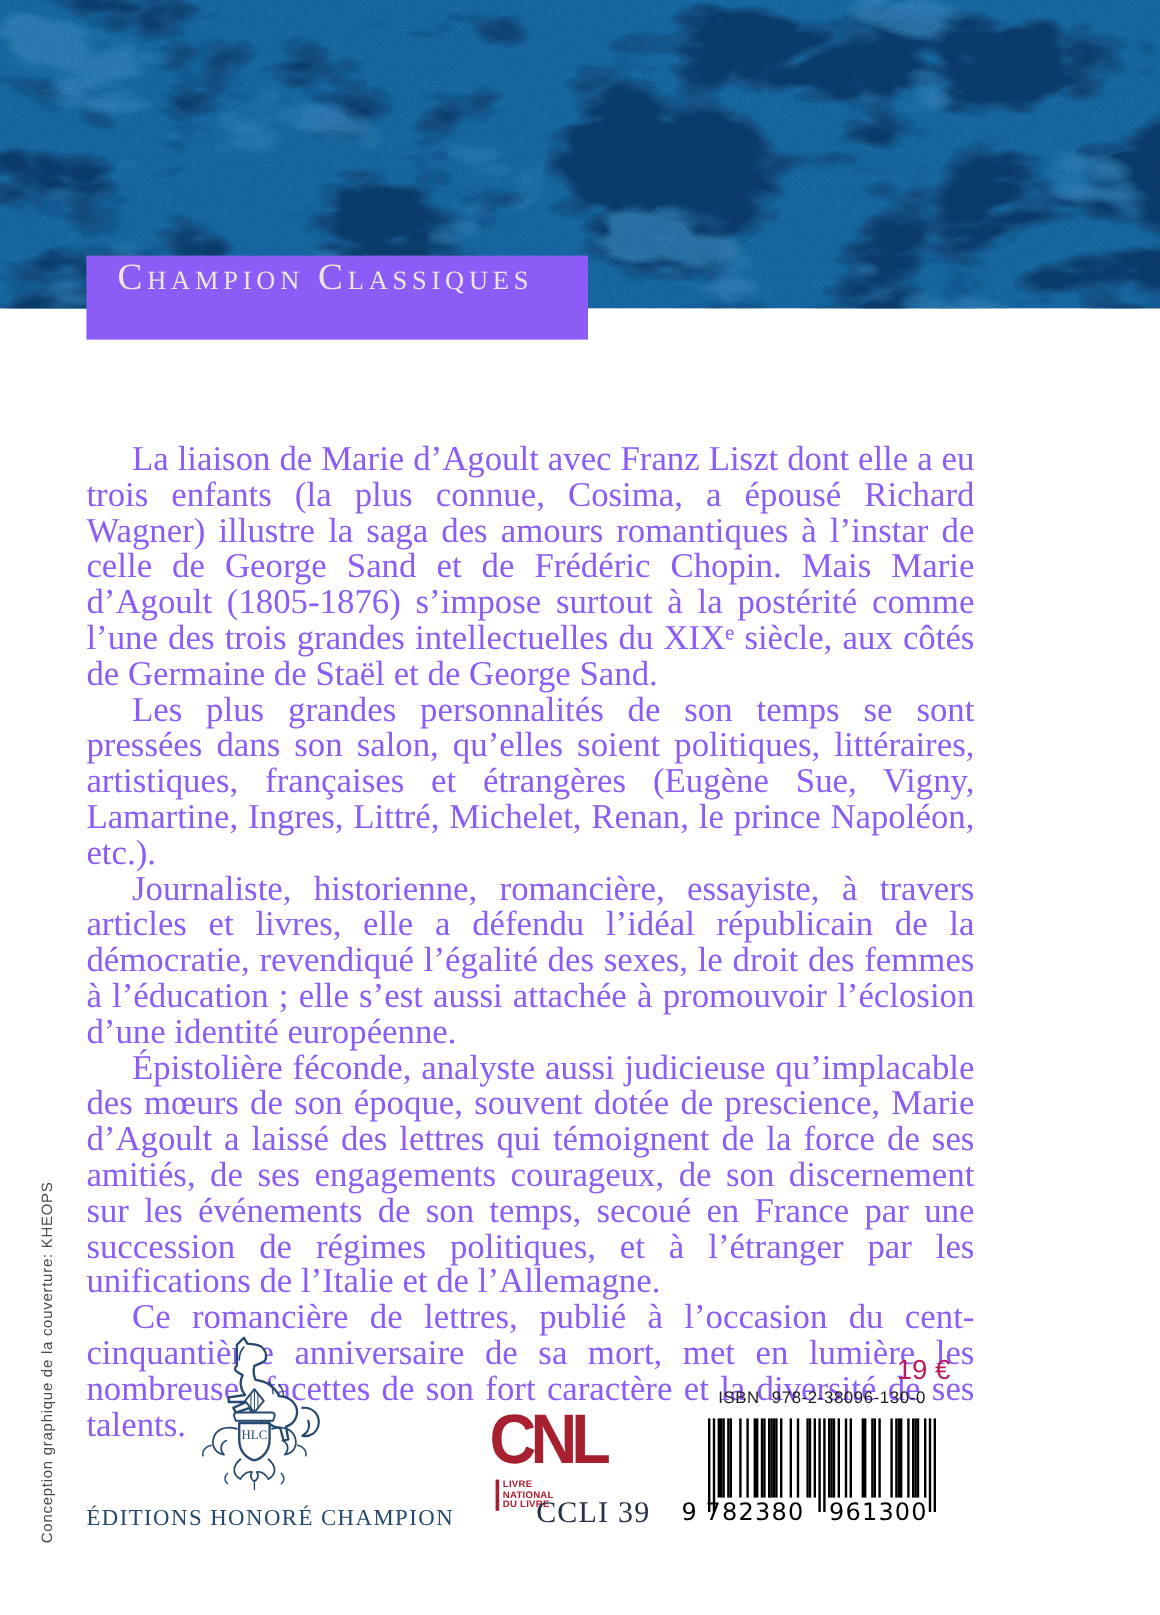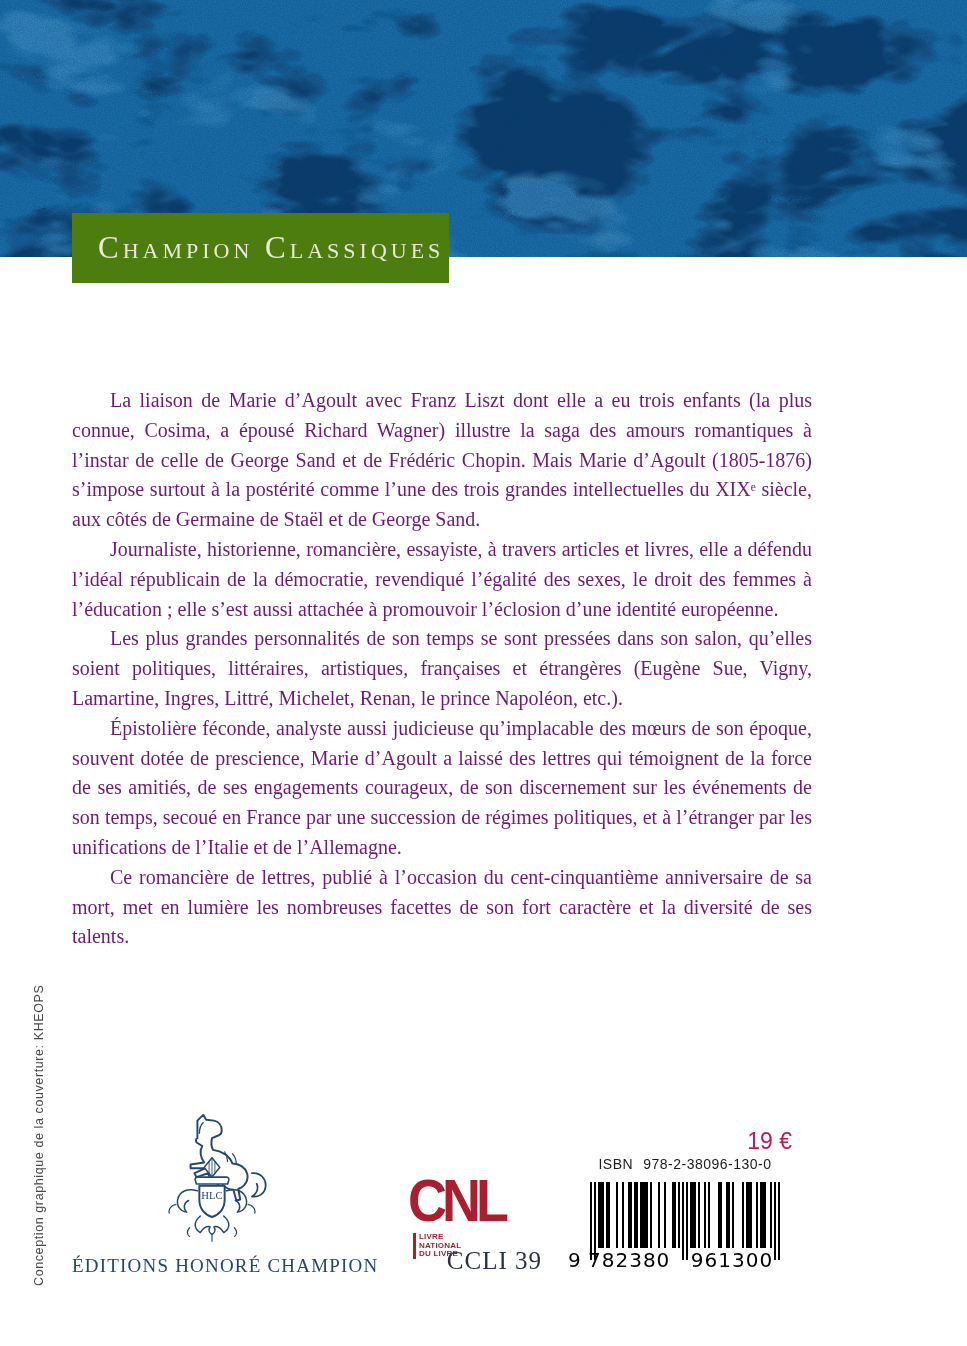--- a/index.html
+++ b/index.html
@@ -4,28 +4,28 @@
 <style>
   html,body{margin:0;padding:0;}
   body{width:967px;height:1346px;background:#ffffff;position:relative;overflow:hidden;
        font-family:"Liberation Serif","DejaVu Serif",serif;}
   .page{position:absolute;inset:0;}
 
   
   .marble{position:absolute;left:0;top:0;width:967px;height:257px;display:block;}
 
   
-  .banner{position:absolute;left:72px;top:213px;width:377px;height:70px;background:#4d7c0f;
-          display:flex;align-items:center;box-sizing:border-box;padding-left:26px;}
+  .banner{position:absolute;left:72px;top:213px;width:418px;height:70px;background:#8b5cf6;
+          display:flex;box-sizing:border-box;padding-left:26px;}
   .banner-label{font-variant:small-caps;font-size:31px;letter-spacing:4px;color:#ebe8da;
                 font-family:"Liberation Serif",serif;white-space:nowrap;}
 
   
   .body-text{position:absolute;left:72px;top:369px;width:740px;text-align:justify;
-             font-size:20px;line-height:29.8px;color:#701a75;margin-top:17px;}
+             font-size:29px;line-height:29.8px;color:#8b5cf6;}
   .body-text p{margin:0;text-indent:38px;}
 
   
   .credit{position:absolute;left:32px;top:1286px;transform:rotate(-90deg);transform-origin:0 0;
           font-family:"Liberation Sans",sans-serif;font-size:12.5px;color:#4a4a4a;
           letter-spacing:0.6px;white-space:nowrap;}
 
   
   .publisher{position:absolute;left:72px;top:1112px;width:280px;text-align:center;}
   .logo-svg{width:146px;height:138px;display:block;margin:0 auto;}
@@ -91,22 +91,22 @@
     <rect width="967" height="257" filter="url(#veinsLight)" opacity="0.8"></rect>
     <rect width="967" height="257" filter="url(#grain)"></rect>
   </svg>
 
   <div class="banner">
     <span class="banner-label">Champion Classiques</span>
   </div>
 
   <div class="body-text">
       <p>La liaison de Marie d’Agoult avec Franz Liszt dont elle a eu trois enfants (la plus connue, Cosima, a épousé Richard Wagner) illustre la saga des amours romantiques à l’instar de celle de George Sand et de Frédéric Chopin. Mais Marie d’Agoult (1805-1876) s’impose surtout à la postérité comme l’une des trois grandes intellectuelles du XIXᵉ siècle, aux côtés de Germaine de Staël et de George Sand.</p>
+      <p>Les plus grandes personnalités de son temps se sont pressées dans son salon, qu’elles soient politiques, littéraires, artistiques, françaises et étrangères (Eugène Sue, Vigny, Lamartine, Ingres, Littré, Michelet, Renan, le prince Napoléon, etc.).</p>
       <p>Journaliste, historienne, romancière, essayiste, à travers articles et livres, elle a défendu l’idéal républicain de la démocratie, revendiqué l’égalité des sexes, le droit des femmes à l’éducation ; elle s’est aussi attachée à promouvoir l’éclosion d’une identité européenne.</p>
-      <p>Les plus grandes personnalités de son temps se sont pressées dans son salon, qu’elles soient politiques, littéraires, artistiques, françaises et étrangères (Eugène Sue, Vigny, Lamartine, Ingres, Littré, Michelet, Renan, le prince Napoléon, etc.).</p>
       <p>Épistolière féconde, analyste aussi judicieuse qu’implacable des mœurs de son époque, souvent dotée de prescience, Marie d’Agoult a laissé des lettres qui témoignent de la force de ses amitiés, de ses engagements courageux, de son discernement sur les événements de son temps, secoué en France par une succession de régimes politiques, et à l’étranger par les unifications de l’Italie et de l’Allemagne.</p>
       <p>Ce romancière de lettres, publié à l’occasion du cent-cinquantième anniversaire de sa mort, met en lumière les nombreuses facettes de son fort caractère et la diversité de ses talents.</p>
     </div>
 
   <div class="credit">Conception graphique de la couverture: KHEOPS</div>
 
   <div class="publisher">
     <svg class="logo-svg" viewBox="0 0 150 140" aria-hidden="true">
       <g fill="none" stroke="#24486f" stroke-width="2" stroke-linecap="round" stroke-linejoin="round">
 

